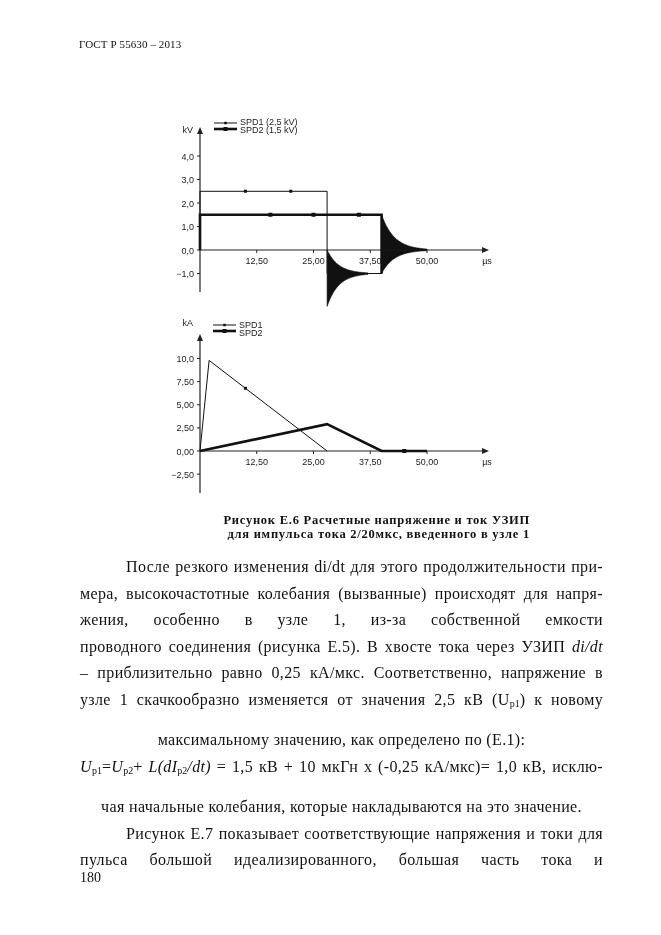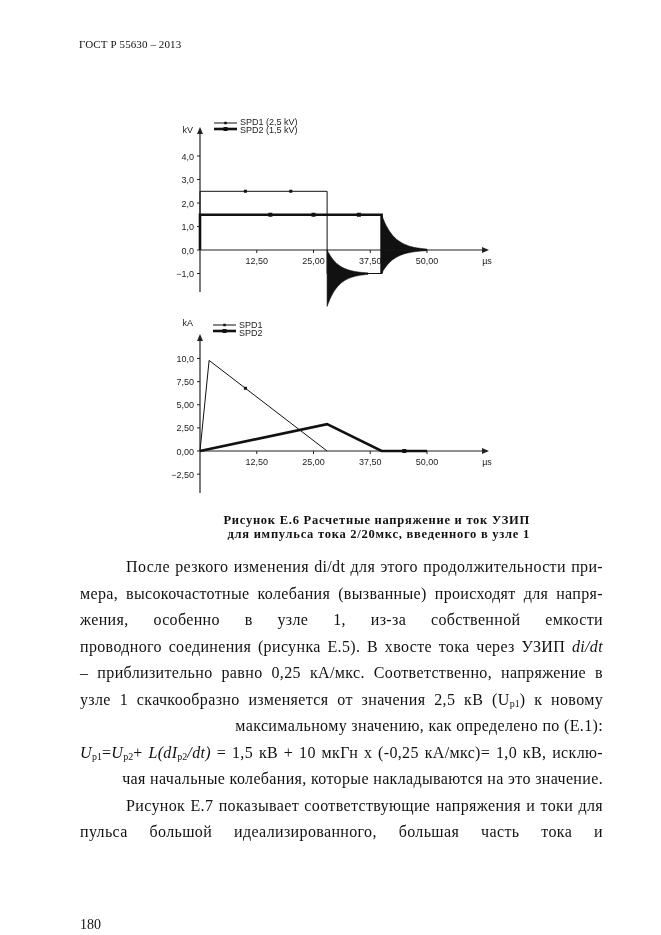--- a/index.html
+++ b/index.html
@@ -5,26 +5,26 @@
     html, body { margin: 0; padding: 0; background: #ffffff; }
     body { width: 661px; height: 935px; position: relative; overflow: hidden; color: #111; }
     .serif { font-family: "Liberation Serif", "DejaVu Serif", serif; }
     #doc-header { position: absolute; left: 79px; top: 38px; font-size: 11px; letter-spacing: 0.1px; white-space: nowrap; }
     #charts { position: absolute; left: 0; top: 0; width: 661px; height: 500px; }
     #charts text { font-family: "Liberation Sans", "DejaVu Sans", sans-serif; fill: #222; }
     #figure-caption { position: absolute; left: 150px; top: 513px; width: 380px; text-align: right; font-weight: bold; font-size: 12.5px; line-height: 14px; letter-spacing: 0.75px; white-space: nowrap; }
     #body-text { position: absolute; left: 80px; top: 554px; width: 523px; font-size: 16px; letter-spacing: 0.35px; }
     .ln { height: 26.5px; line-height: 26.5px; white-space: nowrap; }
     .just { text-align: justify; text-align-last: justify; }
-    .left { text-align: right; }
+    .left { text-align: center; margin-top: 14px; }
     .indent { padding-left: 46px; }
     .bi { font-weight: normal; font-style: italic; }
     .it { font-style: italic; }
     sub { font-size: 10px; vertical-align: -2px; line-height: 0; letter-spacing: 0; }
-    #page-number { position: absolute; left: 80px; top: 870px; font-size: 14px; margin-top: 47px; }
+    #page-number { position: absolute; left: 80px; top: 870px; font-size: 14px; }
   </style>
 </head>
 <body>
 
 <div id="doc-header" class="serif">ГОСТ Р 55630 – 2013</div>
 
 <svg id="charts" xmlns="http://www.w3.org/2000/svg" width="661" height="500" viewBox="0 0 661 500">
     <path d="M327.1,250.0 L327.8,251.4 L328.5,252.7 L329.2,253.9 L329.8,255.0 L330.5,256.1 L331.2,257.1 L331.9,258.1 L332.6,259.0 L333.2,259.8 L333.9,260.6 L334.6,261.4 L335.3,262.1 L336.0,262.7 L336.7,263.4 L337.3,263.9 L338.0,264.5 L338.7,265.0 L339.4,265.5 L340.1,266.0 L340.7,266.4 L341.4,266.8 L342.1,267.2 L342.8,267.6 L343.5,267.9 L344.1,268.3 L344.8,268.6 L345.5,268.8 L346.2,269.1 L346.9,269.4 L347.6,269.6 L348.2,269.8 L348.9,270.1 L349.6,270.3 L350.3,270.4 L351.0,270.6 L351.6,270.8 L352.3,270.9 L353.0,271.1 L353.7,271.2 L354.4,271.4 L355.0,271.5 L355.7,271.6 L356.4,271.7 L357.1,271.8 L357.8,271.9 L358.4,272.0 L359.1,272.1 L359.8,272.2 L360.5,272.3 L361.2,272.3 L361.9,272.4 L362.5,272.5 L363.2,272.5 L363.9,272.6 L364.6,272.6 L365.3,272.7 L365.9,272.7 L366.6,272.8 L367.3,272.8 L368.0,272.9 L368.0,274.4 L367.3,274.5 L366.6,274.5 L365.9,274.6 L365.3,274.6 L364.6,274.7 L363.9,274.8 L363.2,274.9 L362.5,275.0 L361.9,275.0 L361.2,275.1 L360.5,275.2 L359.8,275.3 L359.1,275.5 L358.4,275.6 L357.8,275.7 L357.1,275.8 L356.4,276.0 L355.7,276.1 L355.0,276.3 L354.4,276.5 L353.7,276.7 L353.0,276.9 L352.3,277.1 L351.6,277.3 L351.0,277.5 L350.3,277.8 L349.6,278.0 L348.9,278.3 L348.2,278.6 L347.6,278.9 L346.9,279.3 L346.2,279.6 L345.5,280.0 L344.8,280.4 L344.1,280.8 L343.5,281.3 L342.8,281.8 L342.1,282.3 L341.4,282.8 L340.7,283.4 L340.1,284.0 L339.4,284.7 L338.7,285.4 L338.0,286.1 L337.3,286.9 L336.7,287.7 L336.0,288.6 L335.3,289.5 L334.6,290.5 L333.9,291.6 L333.2,292.7 L332.6,293.9 L331.9,295.1 L331.2,296.5 L330.5,297.9 L329.8,299.4 L329.2,301.0 L328.5,302.7 L327.8,304.5 L327.1,306.4 Z" fill="#111" stroke="#111" stroke-width="0.6"></path>
     <path d="M381.6,214.8 L382.4,216.8 L383.1,218.7 L383.9,220.6 L384.6,222.3 L385.4,223.9 L386.1,225.4 L386.9,226.8 L387.7,228.2 L388.4,229.5 L389.2,230.7 L389.9,231.8 L390.7,232.8 L391.4,233.8 L392.2,234.8 L392.9,235.7 L393.7,236.5 L394.5,237.3 L395.2,238.0 L396.0,238.7 L396.7,239.4 L397.5,240.0 L398.2,240.6 L399.0,241.1 L399.8,241.6 L400.5,242.1 L401.3,242.6 L402.0,243.0 L402.8,243.4 L403.5,243.8 L404.3,244.2 L405.1,244.5 L405.8,244.8 L406.6,245.1 L407.3,245.4 L408.1,245.7 L408.8,245.9 L409.6,246.2 L410.4,246.4 L411.1,246.6 L411.9,246.8 L412.6,247.0 L413.4,247.2 L414.1,247.3 L414.9,247.5 L415.6,247.6 L416.4,247.8 L417.2,247.9 L417.9,248.0 L418.7,248.1 L419.4,248.2 L420.2,248.3 L420.9,248.4 L421.7,248.5 L422.5,248.6 L423.2,248.7 L424.0,248.8 L424.7,248.8 L425.5,248.9 L426.2,249.0 L427.0,249.0 L427.0,250.6 L426.2,250.7 L425.5,250.7 L424.7,250.8 L424.0,250.8 L423.2,250.9 L422.5,250.9 L421.7,251.0 L420.9,251.0 L420.2,251.1 L419.4,251.2 L418.7,251.2 L417.9,251.3 L417.2,251.4 L416.4,251.5 L415.6,251.6 L414.9,251.7 L414.1,251.8 L413.4,251.9 L412.6,252.0 L411.9,252.1 L411.1,252.3 L410.4,252.4 L409.6,252.6 L408.8,252.7 L408.1,252.9 L407.3,253.1 L406.6,253.2 L405.8,253.4 L405.1,253.7 L404.3,253.9 L403.5,254.1 L402.8,254.4 L402.0,254.7 L401.3,254.9 L400.5,255.2 L399.8,255.6 L399.0,255.9 L398.2,256.3 L397.5,256.7 L396.7,257.1 L396.0,257.5 L395.2,258.0 L394.5,258.5 L393.7,259.0 L392.9,259.6 L392.2,260.1 L391.4,260.8 L390.7,261.4 L389.9,262.1 L389.2,262.9 L388.4,263.7 L387.7,264.5 L386.9,265.4 L386.1,266.4 L385.4,267.4 L384.6,268.5 L383.9,269.6 L383.1,270.8 L382.4,272.1 L381.6,273.5 Z" fill="#111" stroke="#111" stroke-width="0.6"></path>
     <line x1="200" y1="292" x2="200" y2="130" stroke="#222" stroke-width="1.2"></line>

